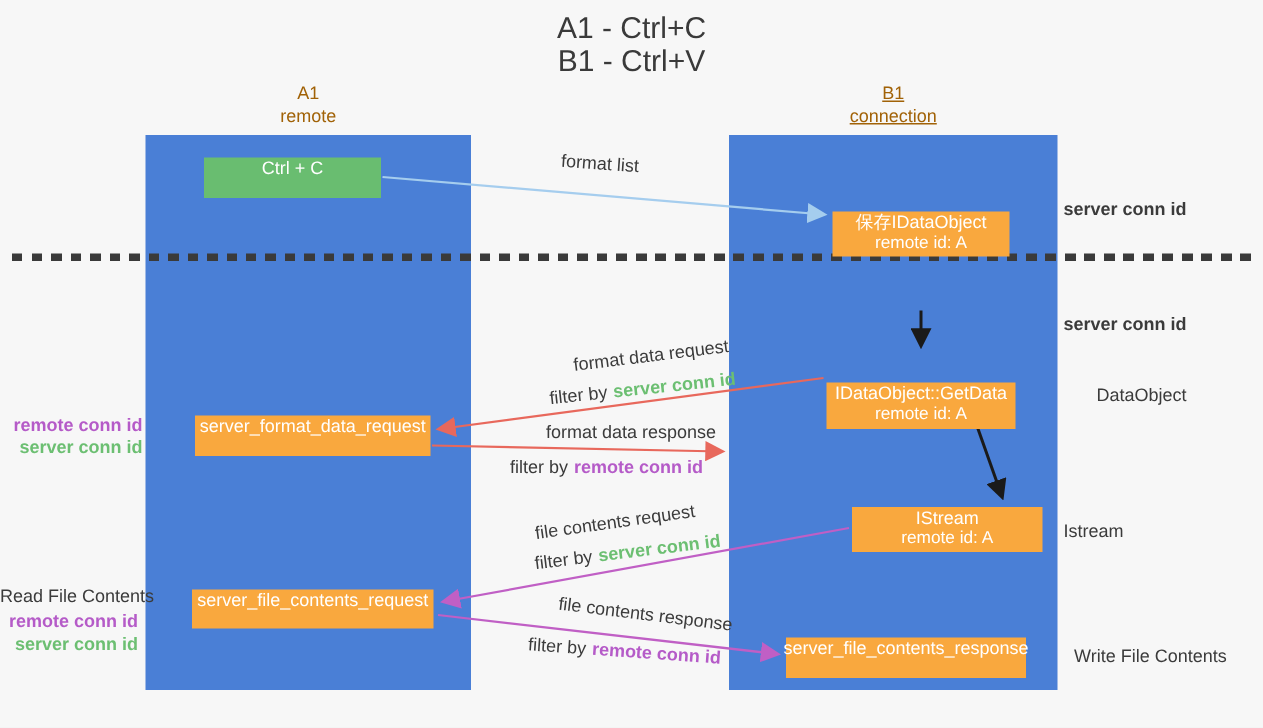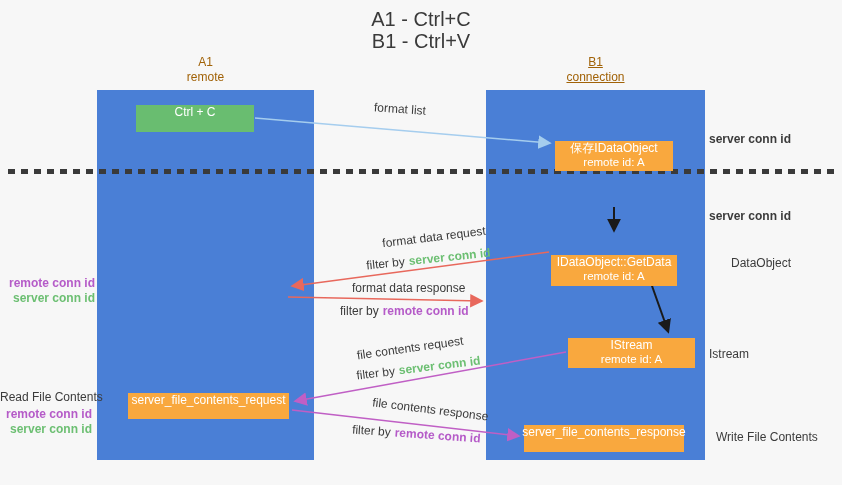--- a/index.html
+++ b/index.html
@@ -81,40 +81,43 @@
     <div>Ctrl + C</div>
   </div>
   <div class="node orange-node" style="left:555px;top:141px;width:118px;height:30px;">
     <div>保存IDataObject</div>
     <div class="l2">remote id: A</div>
   </div>
   <div class="node orange-node" style="left:551px;top:237px;width:126px;height:31px;margin-top:18px;">
     <div>IDataObject::GetData</div>
     <div class="l2">remote id: A</div>
   </div>
+  <div class="node orange-node" style="left:130px;top:277px;width:157px;height:27px;">
+    <div>server_format_data_request</div>
+  </div>
   <div class="node orange-node" style="left:568px;top:338px;width:127px;height:30px;">
     <div>IStream</div>
     <div class="l2">remote id: A</div>
   </div>
   <div class="node orange-node" style="left:524px;top:425px;width:160px;height:27px;">
     <div>server_file_contents_response</div>
   </div>
   <div class="node orange-node" style="left:128px;top:393px;width:161px;height:26px;">
     <div>server_file_contents_request</div>
   </div>
 
   <div class="arrow-label" style="left:352px;top:102px;width:96px;transform:rotate(4deg);">format list</div>
 
   <div class="arrow-label" style="left:368px;top:230px;width:132px;transform:rotate(-7deg);">format data request</div>
   <div class="flabel" style="left:366px;top:252px;transform:rotate(-6deg);">
     <span>filter by</span>
     <span class="conn-green">server conn id</span>
   </div>
 
-  <div class="arrow-label" style="left:352px;top:281px;width:112px;text-align:center;">format data response</div>
+  <div class="arrow-label" style="left:364px;top:281px;width:112px;text-align:center;">format data response</div>
   <div class="flabel" style="left:340px;top:304px;">
     <span>filter by</span>
     <span class="conn-purple">remote conn id</span>
   </div>
 
   <div class="arrow-label" style="left:356px;top:341px;width:108px;transform:rotate(-8deg);">file contents request</div>
   <div class="flabel" style="left:356px;top:361px;transform:rotate(-7deg);">
     <span>filter by</span>
     <span class="conn-green">server conn id</span>
   </div>

